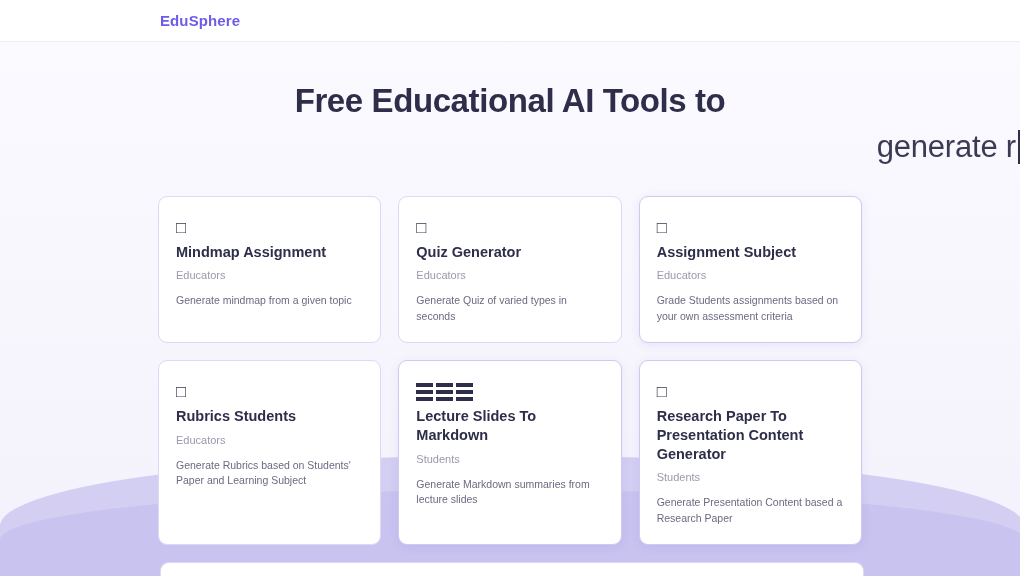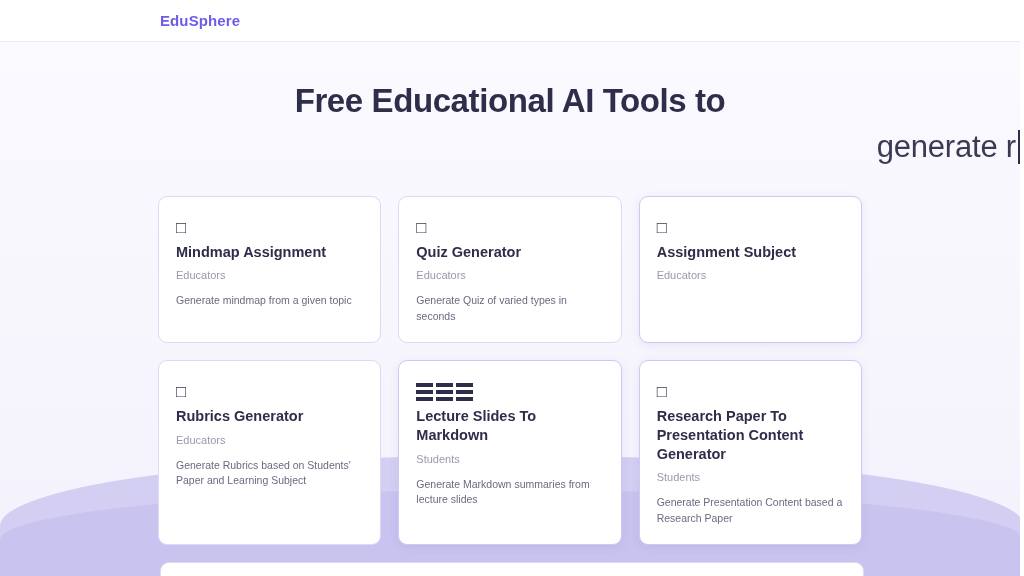--- a/index.html
+++ b/index.html
@@ -209,27 +209,28 @@
       <div class="card-audience">Educators</div>
       <div class="card-desc">Generate Quiz of varied types in seconds</div>
     </div>
 
     <div class="card elevated">
       <div class="card-icon">
         <span>□</span>
       </div>
       <div class="card-title">Assignment Subject</div>
       <div class="card-audience">Educators</div>
+      <div class="card-desc">Grade Students assignments based on your own assessment criteria</div>
     </div>
 
     <div class="card tall">
       <div class="card-icon">
         <span>□</span>
       </div>
-      <div class="card-title">Rubrics Generator</div>
+      <div class="card-title">Rubrics Students</div>
       <div class="card-audience">Educators</div>
       <div class="card-desc">Generate Rubrics based on Students' Paper and Learning Subject</div>
     </div>
 
     <div class="card tall elevated">
       <div class="card-icon">
         <span class="slides-icon">
           <span class="col">
             <span class="bar"></span>
             <span class="bar"></span>

